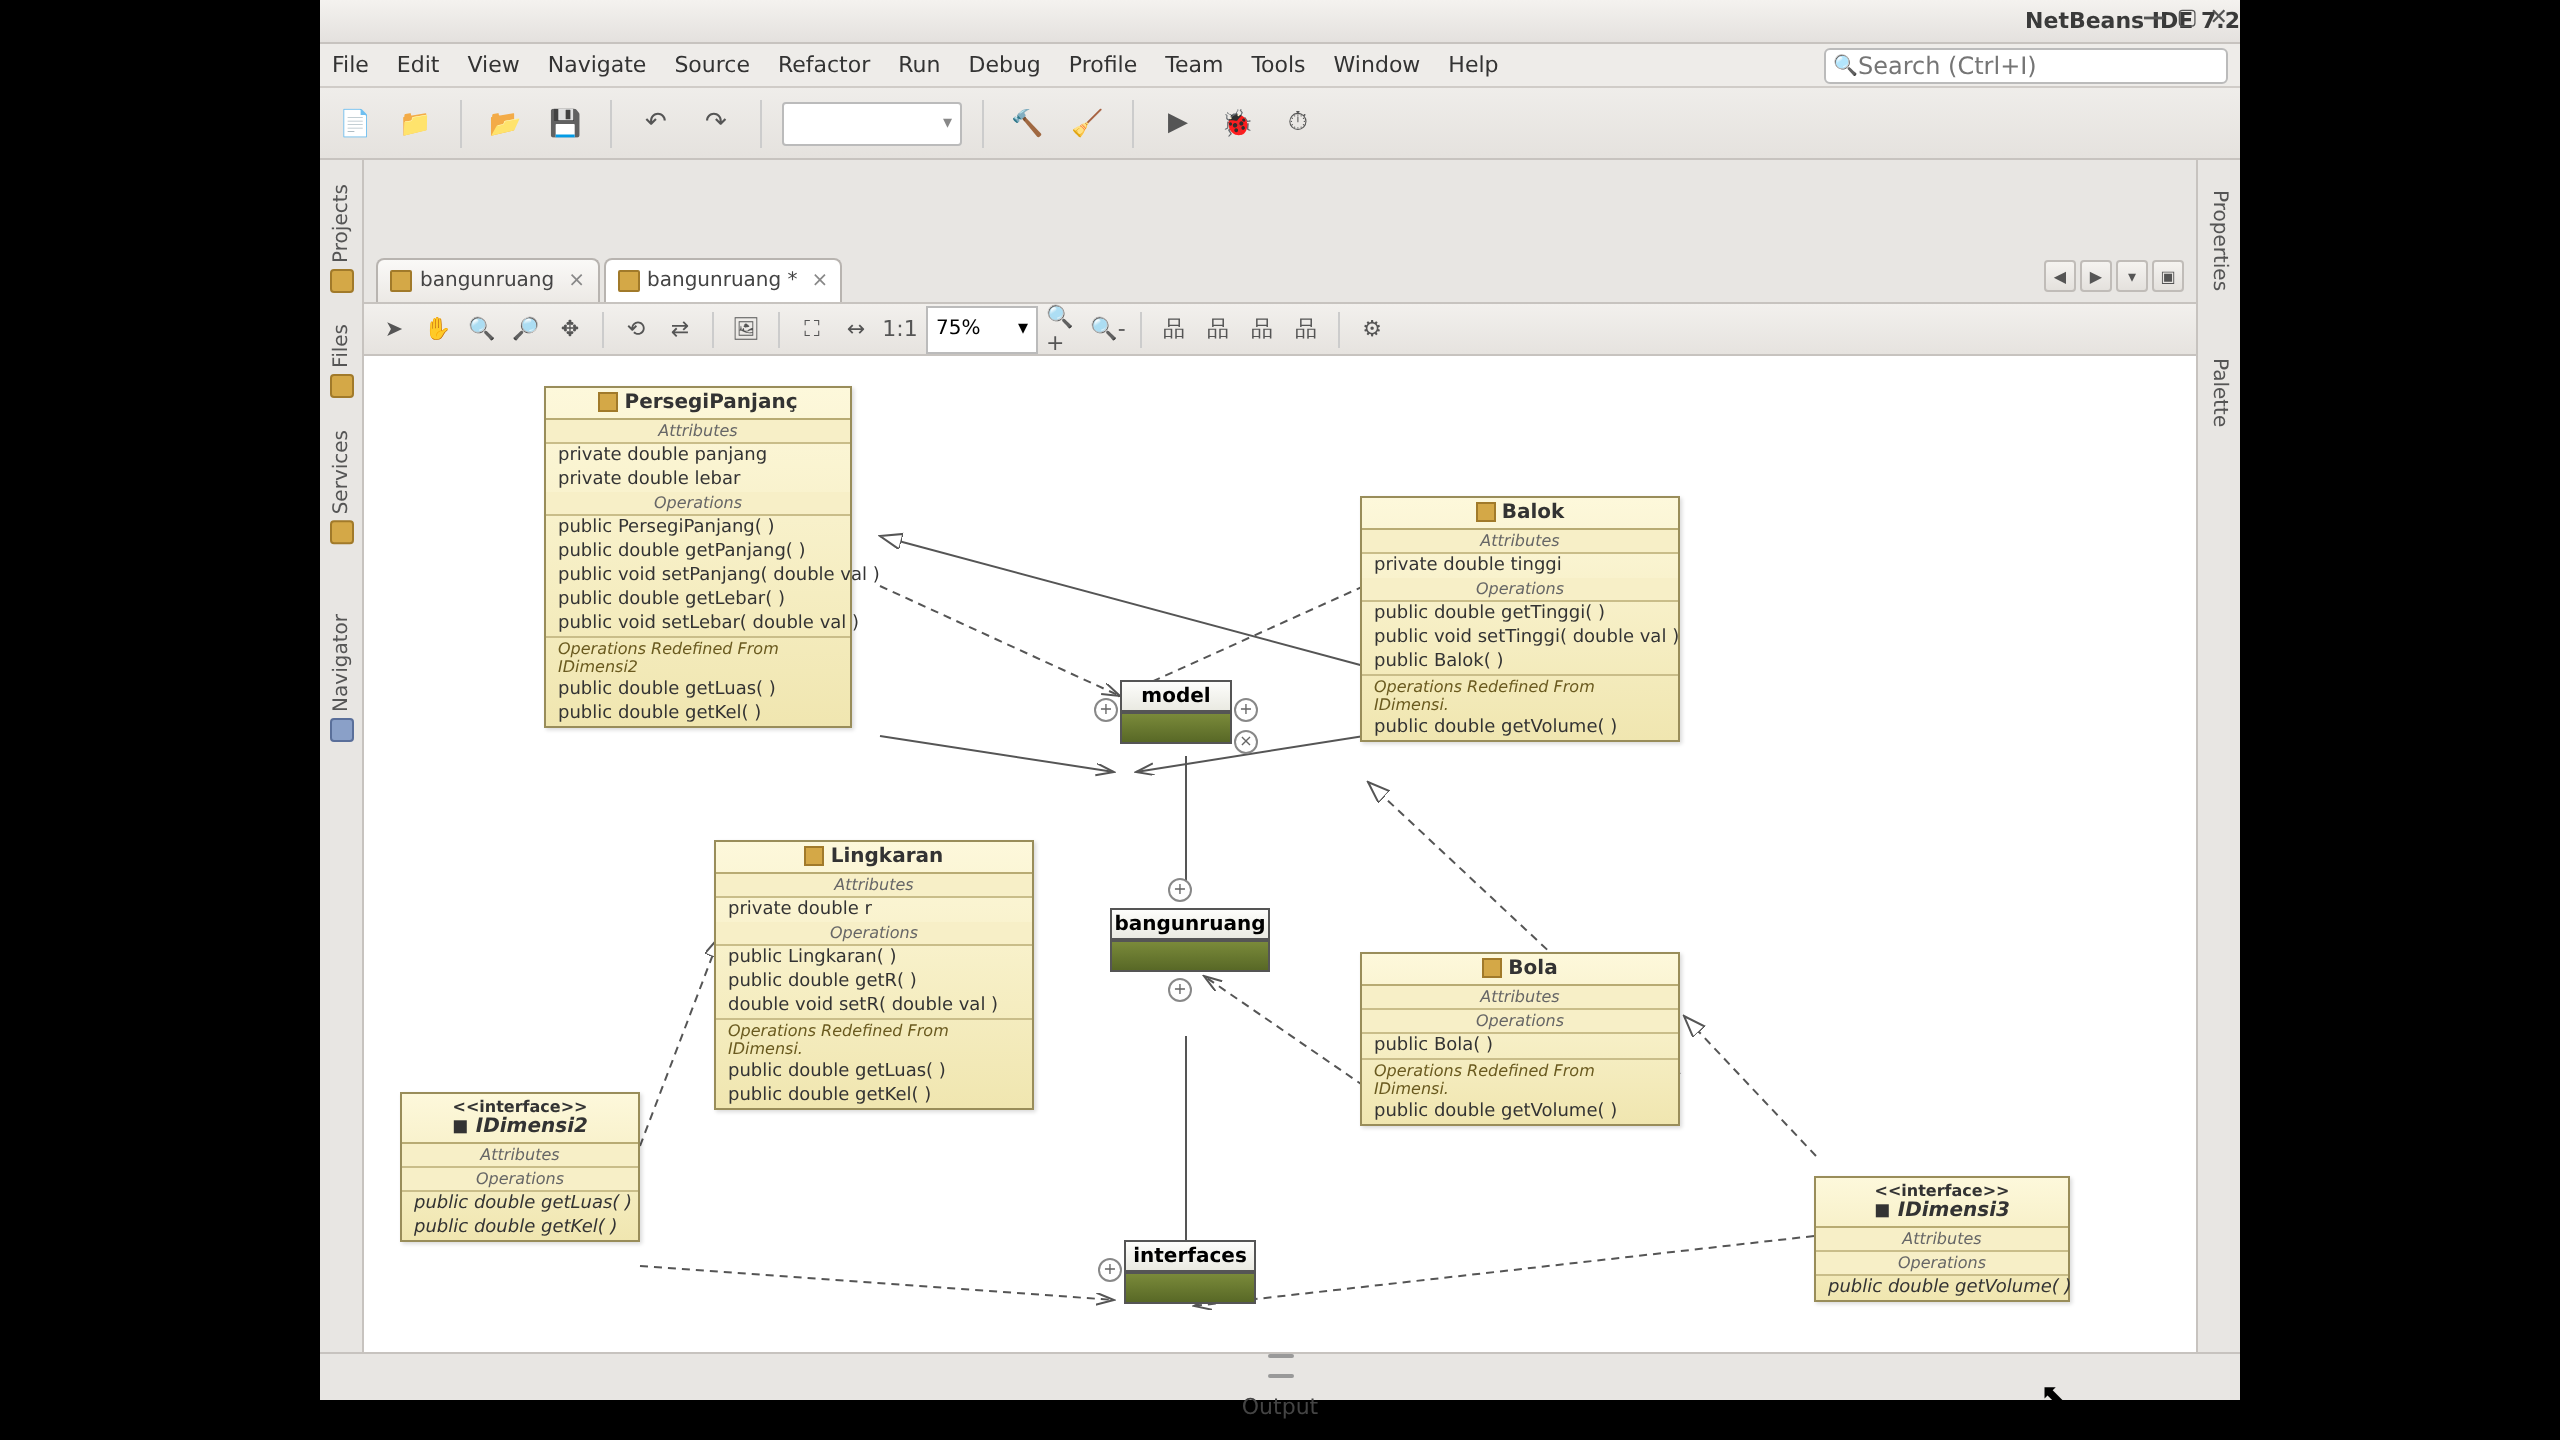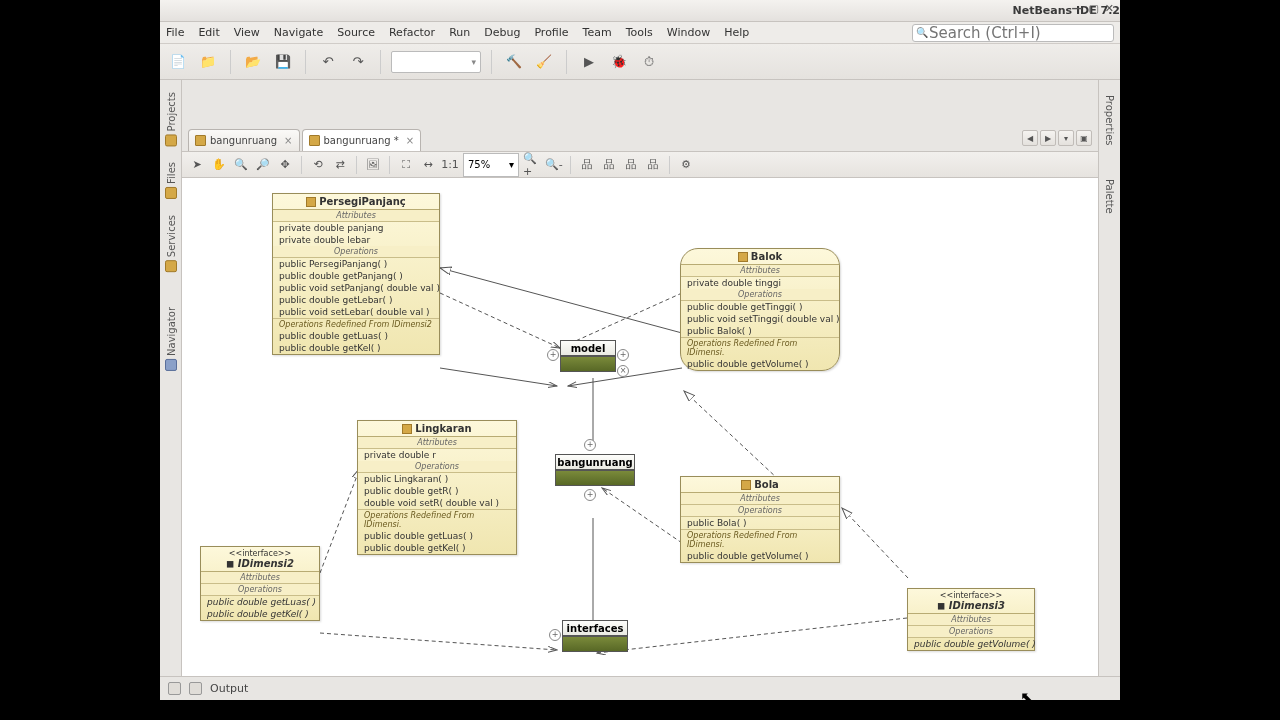--- a/index.html
+++ b/index.html
@@ -4,21 +4,21 @@
 <style>
 * { box-sizing: border-box; margin: 0; padding: 0; font-family: "DejaVu Sans", Arial, sans-serif; }
 body { background: #000; width: 1280px; height: 720px; overflow: hidden; position: relative; }
 .desktop { position: absolute; left: 160px; top: 0; width: 960px; height: 700px; background: #e8e6e3; display: flex; flex-direction: column; }
 .titlebar { height: 22px; background: linear-gradient(#f4f2ef,#e4e1de); border-bottom: 1px solid #c7c3bf; display: flex; align-items: center; justify-content: flex-end; position: relative; font-size: 11px; font-weight: bold; color: #3a3a3a; }
 .titlebar .controls { position: absolute; right: 6px; top: 2px; display: flex; gap: 6px; font-size: 11px; color: #555; }
 .titlebar .controls span { cursor: pointer; }
 .menubar { height: 22px; background: #eeece9; border-bottom: 1px solid #d0ccc8; display: flex; align-items: center; padding: 0 6px; font-size: 11px; color: #333; }
 .menubar .menu-item { margin-right: 14px; cursor: pointer; }
 .menubar .search { margin-left: auto; display: flex; align-items: center; border: 1px solid #bbb; background: #fff; border-radius: 3px; height: 18px; padding: 0 4px; }
-.menubar .search input { border: none; outline: none; font-size: 15px; width: 180px; background: transparent; }
+.menubar .search input { border: none; outline: none; font-size: 12px; width: 180px; background: transparent; }
 .toolbar { height: 36px; background: linear-gradient(#efedea,#e5e2de); border-bottom: 1px solid #c7c3bf; display: flex; align-items: center; padding: 0 6px; gap: 6px; }
 .toolbar .tb-btn { width: 24px; height: 24px; border: 1px solid transparent; border-radius: 3px; display: flex; align-items: center; justify-content: center; font-size: 13px; color: #555; cursor: pointer; }
 .toolbar .tb-sep { width: 1px; height: 24px; background: #ccc; margin: 0 4px; }
 .toolbar .tb-combo { width: 90px; height: 22px; border: 1px solid #bbb; background: #fff; border-radius: 2px; display: flex; align-items: center; justify-content: flex-end; padding-right: 4px; font-size: 9px; color: #888; }
 .main-area { flex: 1; display: flex; position: relative; }
 .left-panels { width: 22px; background: #e8e6e3; border-right: 1px solid #c7c3bf; display: flex; flex-direction: column; align-items: center; padding-top: 6px; gap: 4px; }
 .left-panels .panel-tab { writing-mode: vertical-rl; transform: rotate(180deg); font-size: 10px; color: #555; padding: 6px 2px; cursor: pointer; display: flex; align-items: center; gap: 3px; }
 .left-panels .panel-icon { width: 12px; height: 12px; background: #d4a847; border: 1px solid #a17a2a; border-radius: 2px; transform: rotate(180deg); }
 .right-panels { width: 22px; background: #e8e6e3; border-left: 1px solid #c7c3bf; display: flex; flex-direction: column; align-items: center; padding-top: 6px; gap: 4px; }
 .right-panels .panel-tab { writing-mode: vertical-rl; font-size: 10px; color: #555; padding: 6px 2px; cursor: pointer; display: flex; align-items: center; gap: 3px; }
@@ -30,31 +30,31 @@
 .tab.active { background: #fff; }
 .tabs-bar .tab-nav { position: absolute; right: 6px; top: 2px; display: flex; gap: 2px; }
 .tabs-bar .tab-nav span { width: 16px; height: 16px; border: 1px solid #c0bcb8; background: linear-gradient(#f5f3f0,#e4e1dd); border-radius: 2px; display: flex; align-items: center; justify-content: center; font-size: 8px; cursor: pointer; color: #555; }
 .diagram-toolbar { height: 26px; background: linear-gradient(#f2f0ed,#e6e3df); border-bottom: 1px solid #c7c3bf; display: flex; align-items: center; padding: 0 6px; gap: 4px; }
 .diagram-toolbar .dt-btn { width: 18px; height: 18px; display: flex; align-items: center; justify-content: center; font-size: 11px; color: #555; cursor: pointer; border-radius: 2px; }
 .diagram-toolbar .dt-sep { width: 1px; height: 18px; background: #ccc; margin: 0 3px; }
 .diagram-toolbar .zoom-combo { width: 56px; height: 24px; border: 1px solid #bbb; background: #fff; display: flex; align-items: center; justify-content: space-between; padding: 0 4px; font-size: 10px; }
 .canvas { flex: 1; background: #fff; position: relative; overflow: hidden; }
 .uml-class { position: absolute; border: 1px solid #998d5a; background: linear-gradient(#fdf8db,#f0e6b0); font-size: 9px; color: #333; box-shadow: 1px 1px 2px rgba(0,0,0,.15); }
 .uml-class .uc-title { text-align: center; font-weight: bold; padding: 2px 4px; border-bottom: 1px solid #b8ab73; font-size: 10px; }
-.uml-class .uc-title .pre { font-weight: normal; font-size: 8px; display: block; }
+.uml-class .uc-title .pre { font-weight: bold; font-size: 8px; display: block; }
 .uml-class .uc-section-h { text-align: center; font-style: italic; font-size: 8px; padding: 1px 0; border-bottom: 1px solid #c9bd89; color: #666; background: #f7efc7; }
 .uml-class .uc-row { padding: 1px 6px; white-space: nowrap; font-size: 9px; }
 .uml-class .uc-redef { font-style: italic; color: #6a5a1f; border-top: 1px solid #c9bd89; padding: 1px 6px; font-size: 8px; }
 .interface .uc-row { font-style: italic; }
 .uml-package { position: absolute; border: 1px solid #555; font-size: 10px; }
 .uml-package .pk-tab { position: absolute; top: -1px; left: -1px; right: -1px; height: 16px; border: 1px solid #555; border-bottom: 1px solid #555; background: linear-gradient(#fdfdfb,#eaeae2); text-align: center; font-weight: bold; font-size: 10px; line-height: 15px; }
 .uml-package .pk-body { position: absolute; left: -1px; right: -1px; bottom: -1px; height: 16px; border: 1px solid #555; background: linear-gradient(#7a8a3a,#586826); }
 .handle { position: absolute; width: 12px; height: 12px; border: 1px solid #888; border-radius: 50%; background: #fff; font-size: 8px; line-height: 10px; text-align: center; color: #666; }
 svg.connections { position: absolute; inset: 0; width: 100%; height: 100%; pointer-events: none; }
-.statusbar { height: 24px; background: #e8e6e3; border-top: 1px solid #c7c3bf; display: flex; align-items: center; padding: 0 8px; font-size: 11px; color: #444; gap: 8px; }
+.statusbar { height: 24px; background: #e8e6e3; border-top: 1px solid #c7c3bf; display: flex; align-items: center; padding: 0 8px; font-size: 11px; color: #444; gap: 8px; flex-direction: column; }
 .statusbar .sb-icon { width: 13px; height: 13px; border: 1px solid #999; background: #e0ddd8; border-radius: 2px; }
 .glyph-icon { display: inline-block; width: 10px; height: 10px; }
 .cursor { position: absolute; left: 1020px; top: 688px; font-size: 16px; color: #000; pointer-events: none; }
 </style>
 </head>
 <body>
 
 <div class="desktop">
 
   <div class="titlebar">
@@ -197,37 +197,37 @@
           <line x1="138" y1="395" x2="178" y2="290" stroke="#555" stroke-dasharray="4 3" marker-end="url(#tri)"></line>
           <line x1="138" y1="455" x2="375" y2="472" stroke="#555" stroke-dasharray="4 3" marker-end="url(#arrow)"></line>
           <line x1="725" y1="440" x2="415" y2="475" stroke="#555" stroke-dasharray="4 3" marker-end="url(#arrow)"></line>
           <line x1="726" y1="400" x2="660" y2="330" stroke="#555" stroke-dasharray="4 3" marker-end="url(#tri)"></line>
           <line x1="658" y1="359" x2="502" y2="213" stroke="#555" stroke-dasharray="4 3" marker-end="url(#tri)"></line>
           <line x1="411" y1="200" x2="411" y2="270" stroke="#555"></line>
           <line x1="411" y1="340" x2="411" y2="455" stroke="#555"></line>
           <line x1="395" y1="305" x2="398" y2="305" stroke="#555"></line>
         </svg>
 
-        <div class="uml-class" style="left:90px; top:15px; width:168px;">
+        <div class="uml-class" style="left:90px; top:15px; width:154px;">
           <div class="uc-title"><span class="glyph-icon" style="background:#d4a847;border:1px solid #a17a2a;vertical-align:middle;margin-right:3px;"></span><span>PersegiPanjanç</span></div>
           <div class="uc-section-h">Attributes</div>
           <div class="uc-row">private double panjang</div>
           <div class="uc-row">private double lebar</div>
           <div class="uc-section-h">Operations</div>
           <div class="uc-row">public PersegiPanjang( )</div>
           <div class="uc-row">public double  getPanjang( )</div>
           <div class="uc-row">public void  setPanjang( double val )</div>
           <div class="uc-row">public double  getLebar( )</div>
           <div class="uc-row">public void  setLebar( double val )</div>
           <div class="uc-redef">Operations Redefined From IDimensi2</div>
           <div class="uc-row">public double  getLuas( )</div>
           <div class="uc-row">public double  getKel( )</div>
         </div>
 
-        <div class="uml-class" style="left:498px; top:70px; width:160px;border-radius:18px;">
+        <div class="uml-class" style="left:498px; top:70px; width:160px;">
           <div class="uc-title"><span class="glyph-icon" style="background:#d4a847;border:1px solid #a17a2a;vertical-align:middle;margin-right:3px;"></span><span>Balok</span></div>
           <div class="uc-section-h">Attributes</div>
           <div class="uc-row">private double tinggi</div>
           <div class="uc-section-h">Operations</div>
           <div class="uc-row">public double  getTinggi( )</div>
           <div class="uc-row">public void  setTinggi( double val )</div>
           <div class="uc-row">public Balok( )</div>
           <div class="uc-redef">Operations Redefined From IDimensi.</div>
           <div class="uc-row">public double  getVolume( )</div>
         </div>

